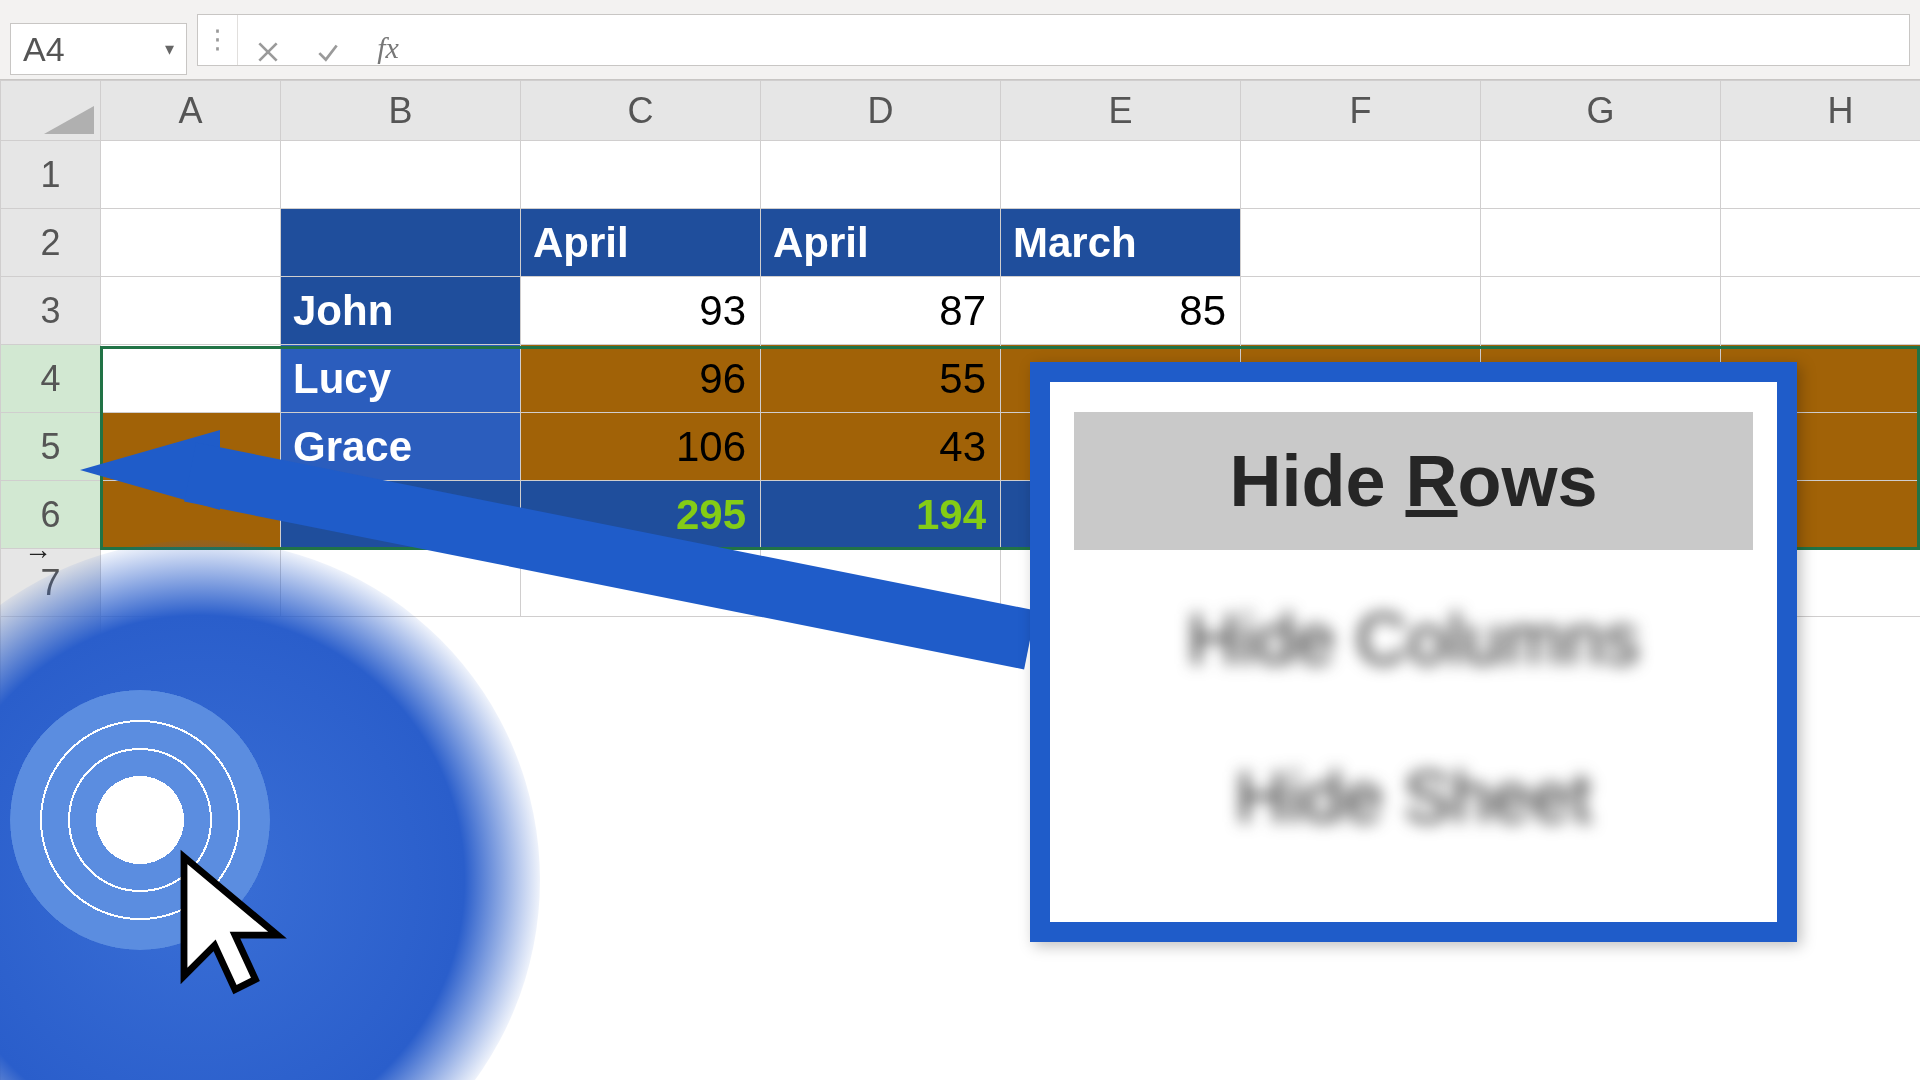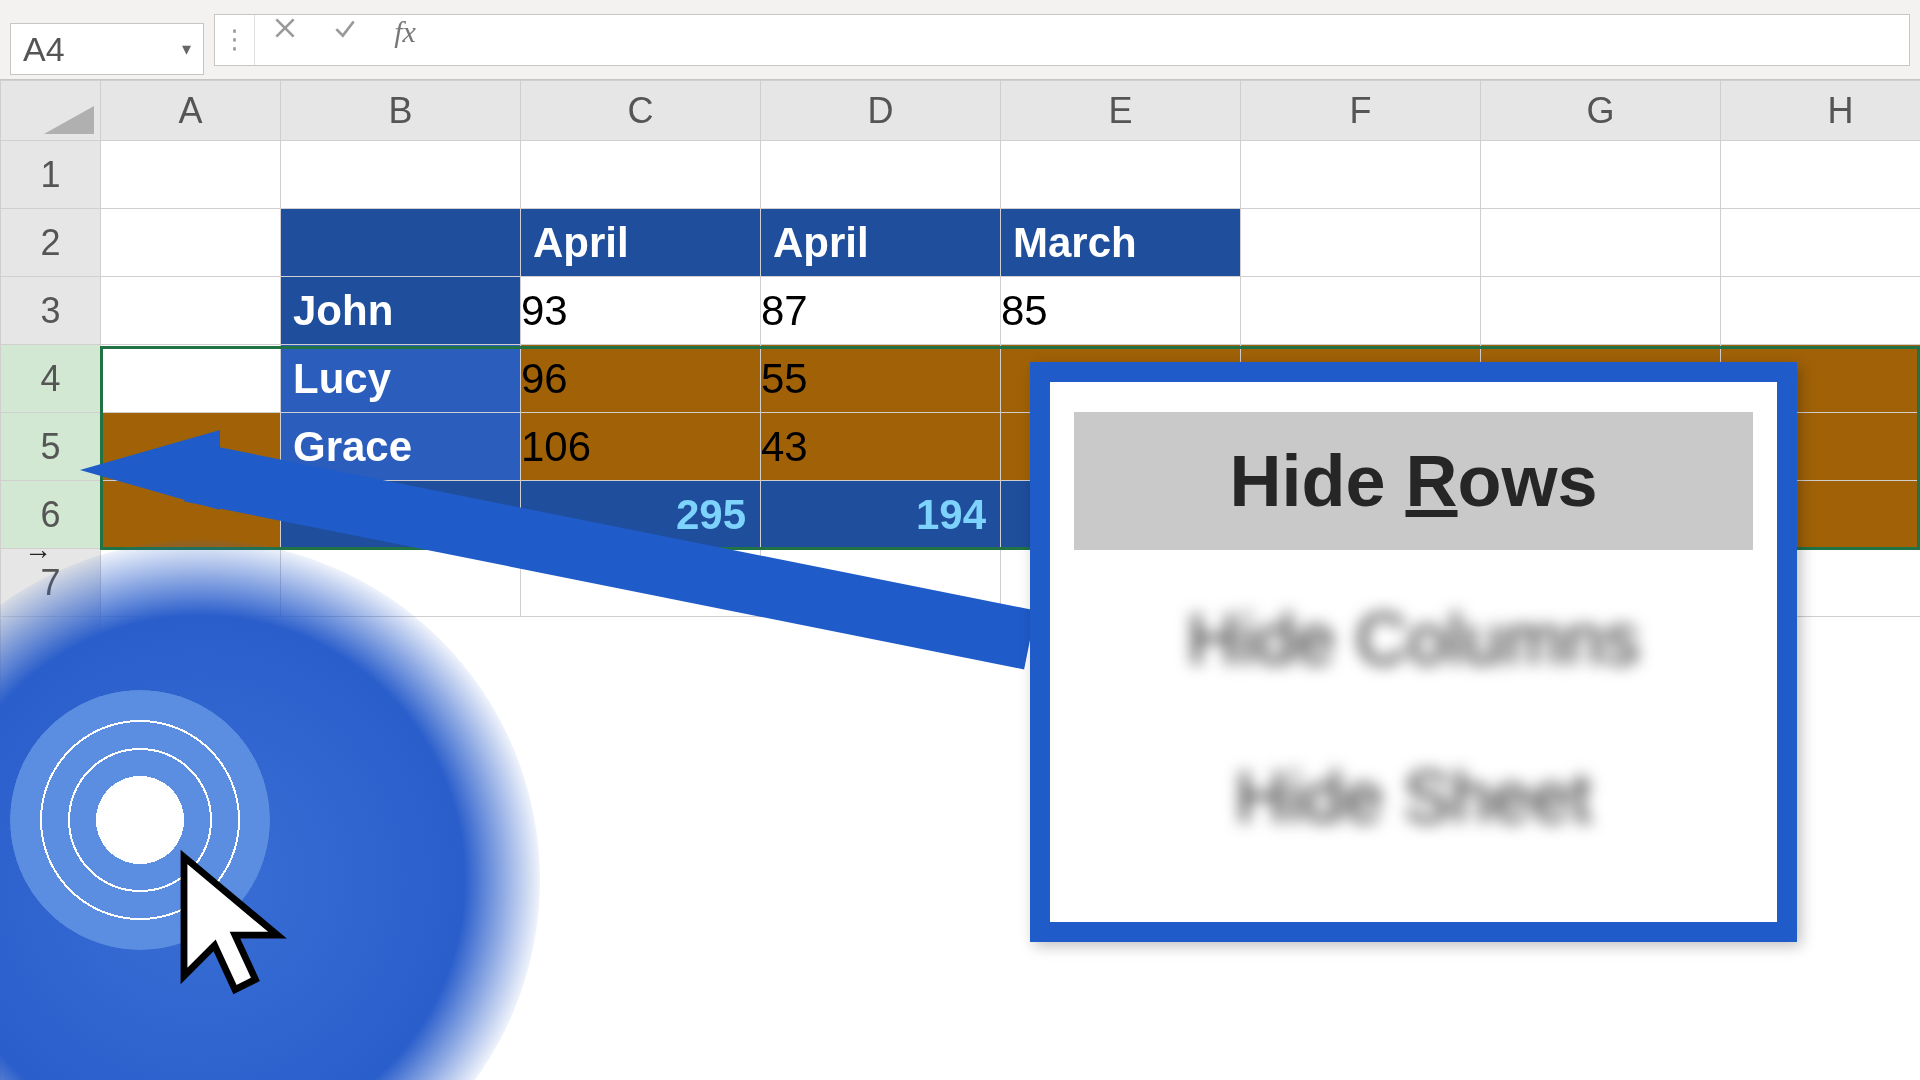--- a/index.html
+++ b/index.html
@@ -16,21 +16,21 @@
   .formula-bar {
     display: flex;
     align-items: center;
     height: 80px;
     background: #f3f2f1;
     border-bottom: 1px solid #c8c6c4;
     padding: 8px 10px;
     gap: 10px;
   }
   .name-box {
-    width: 194px;
+    width: 177px;
     height: 52px;
     background: #fff;
     border: 1px solid #c8c6c4;
     display: flex;
     align-items: center;
     justify-content: space-between;
     padding: 0 12px;
     font-size: 34px;
     color: #555;
     margin-top: 19px;
@@ -43,21 +43,21 @@
     background:#fff;
     border:1px solid #c8c6c4;
     flex:1;
   }
   .fx-sep {
     width:40px; display:flex; align-items:center; justify-content:center;
     color:#999; font-size:26px; border-right:1px solid #e1dfdd;
     height:100%;
   }
   .fx-btn {
-    width:60px; height:100%; display:flex; align-items:flex-start; justify-content:center;
+    width:60px; height:100%; display:flex; align-items:flex-end; justify-content:center;
     color:#999; font-size:30px;
   }
   .fx-btn svg { width:26px; height:26px; }
   .fx-label { font-style: italic; font-family: 'Times New Roman', serif; color:#777; font-size:30px; padding:0 10px;}
   .fx-input { flex:1; height:100%; padding:0 12px; font-size:30px; color:#333; }
 
   
   .grid-wrap { position:relative; }
   table.sheet { border-collapse: collapse; table-layout: fixed; width:100%; }
   table.sheet th, table.sheet td {
@@ -101,22 +101,22 @@
     position:absolute;
     border:3px solid #217346;
     pointer-events:none;
   }
 
   
   td.hdr-dark { background:#1f4e9c !important; color:#fff; font-weight:bold; padding-left:12px; text-align:left; }
   td.hdr-dark.center { text-align:left; padding-left:12px;}
   td.name-cell { background:#1f4e9c !important; color:#fff; font-weight:bold; padding-left:12px; text-align:left;}
   td.name-cell.sel { background:#2b5dbd !important;}
-  td.num { padding-right:14px; color:#000;}
-  td.total-row { background:#1f4e9c !important; color:#7dd3fc; font-weight:bold; text-align:right; padding-right:14px;}
+  td.num { text-align:right; padding-right:14px; color:#000;}
+  td.total-row { background:#1f4e9c !important; color:#84cc16; font-weight:bold; text-align:right; padding-right:14px;}
   tbody tr.sel td.name-cell { color:#ffffff;}
 
   
   col.c-row { width:100px; }
   col.c-A { width:180px; }
   col.c-B { width:240px; }
   col.c-C { width:240px; }
   col.c-D { width:240px; }
   col.c-E { width:240px; }
   col.c-F { width:240px; }

